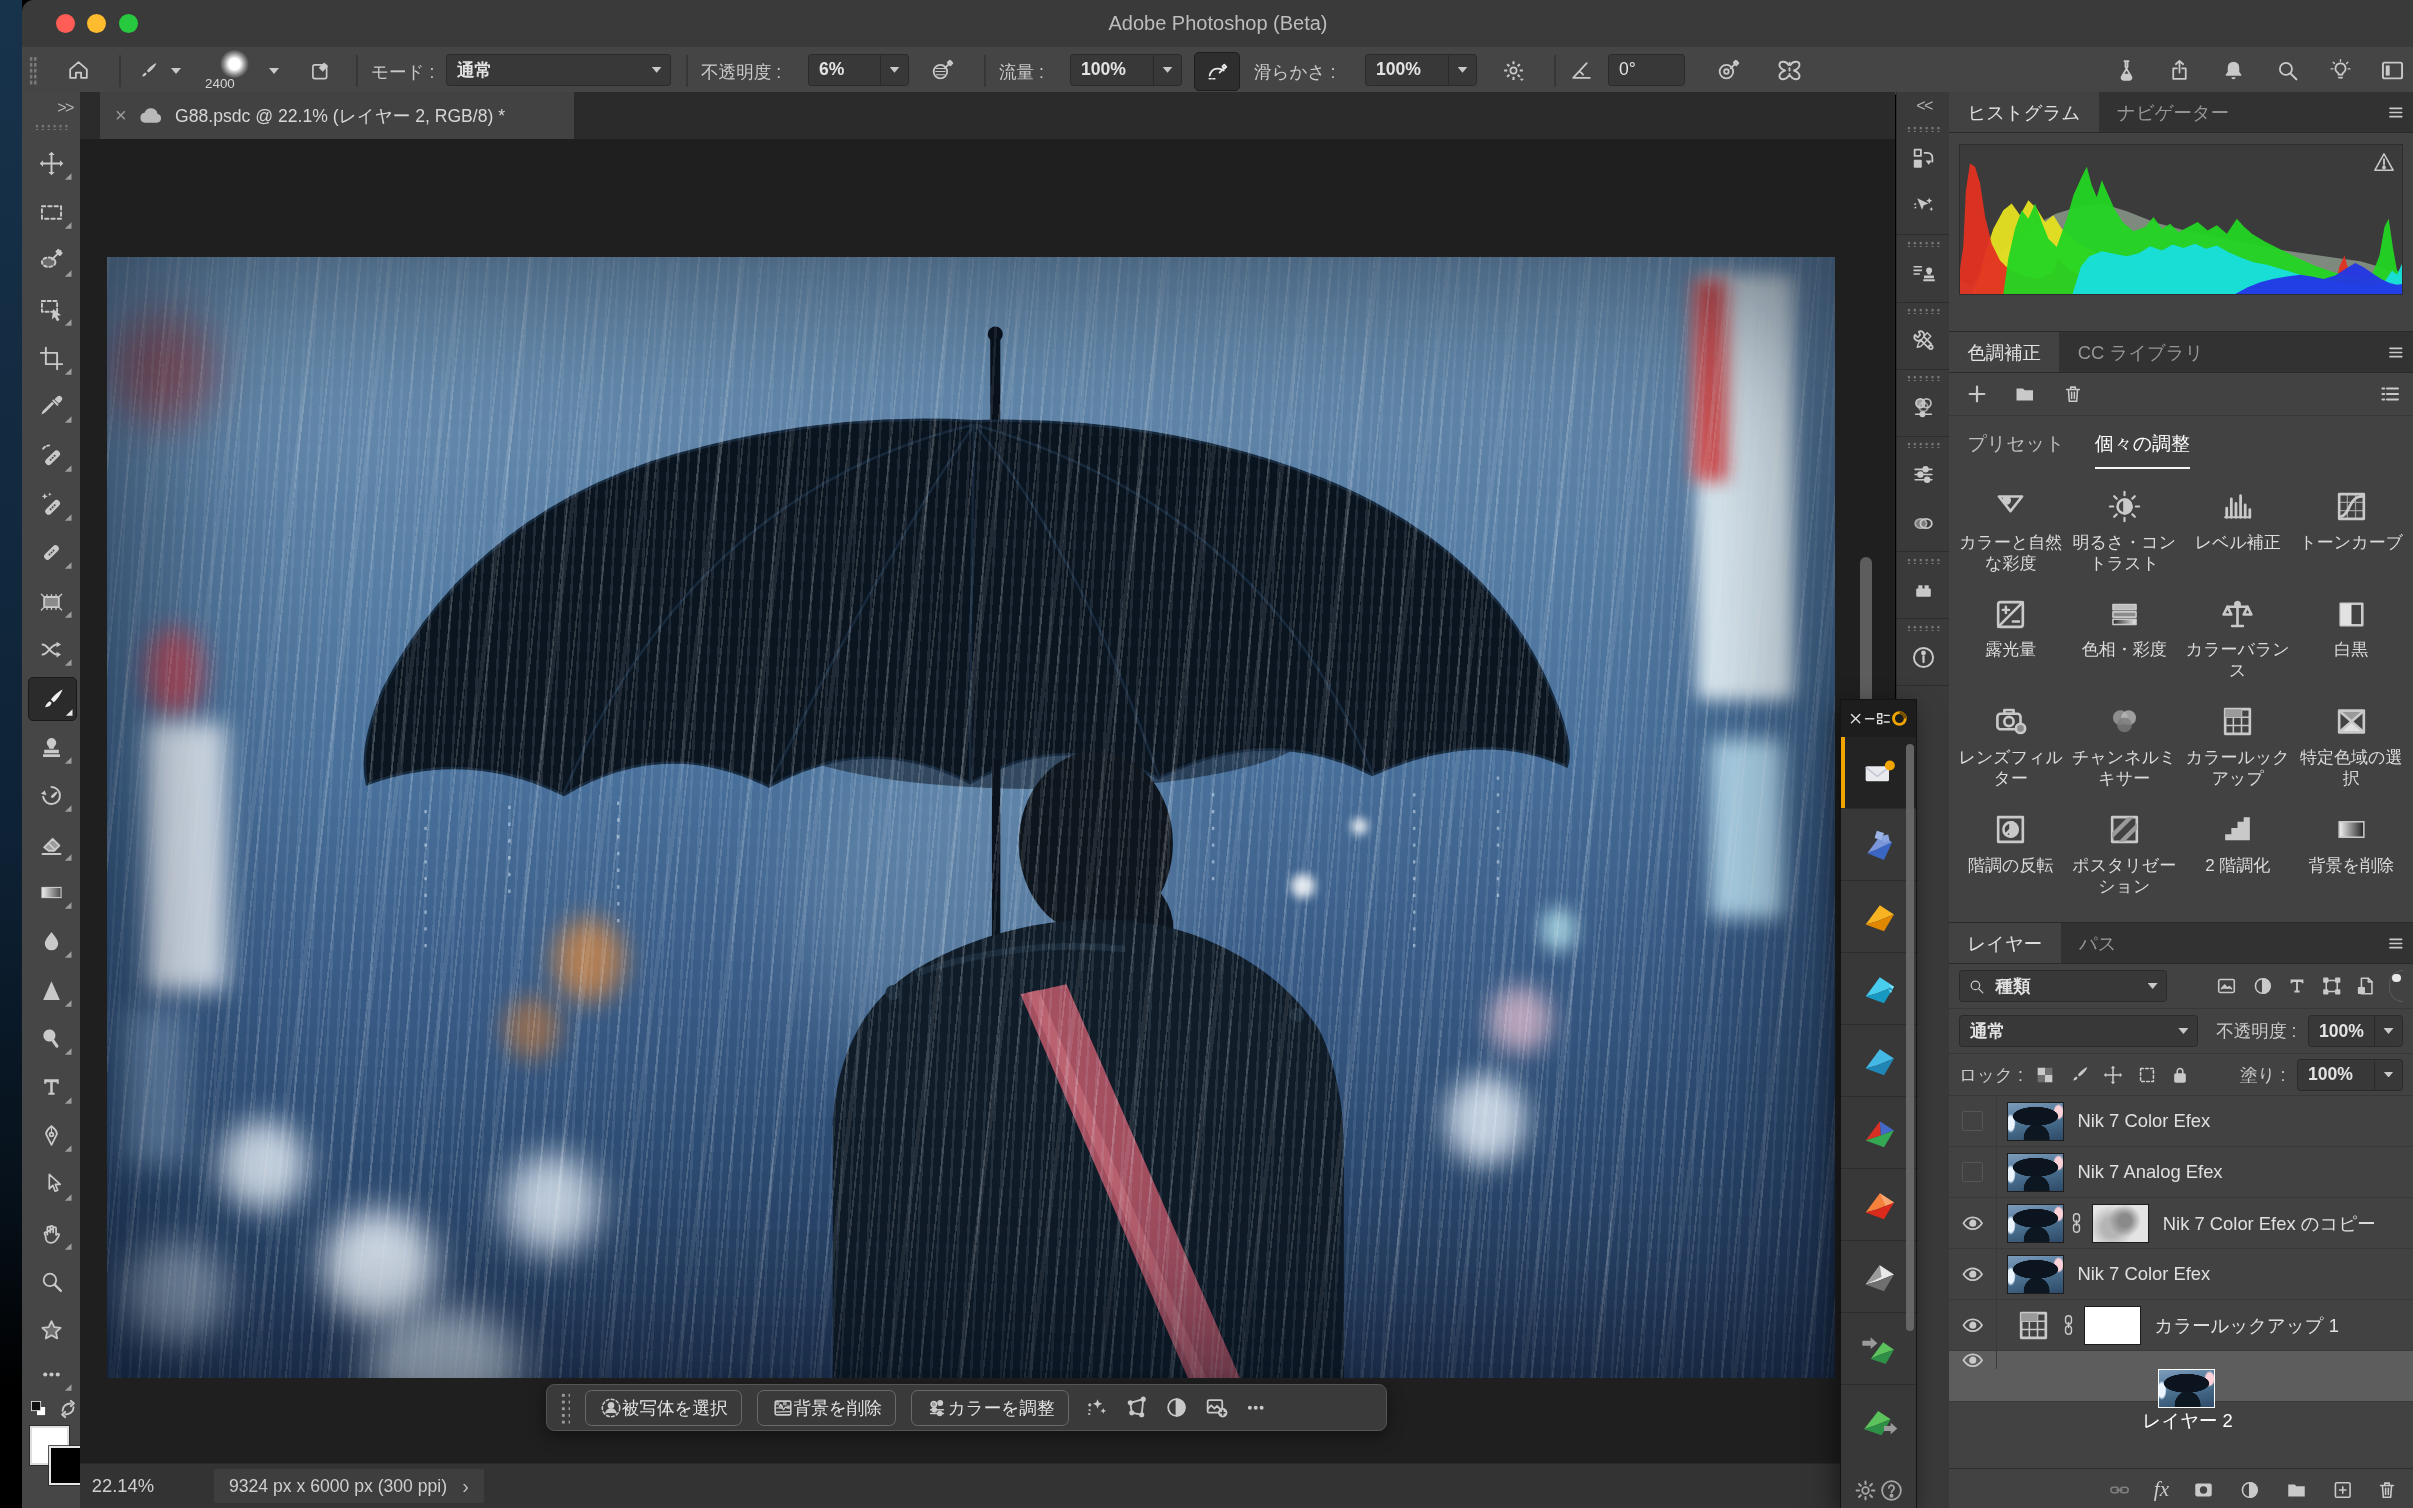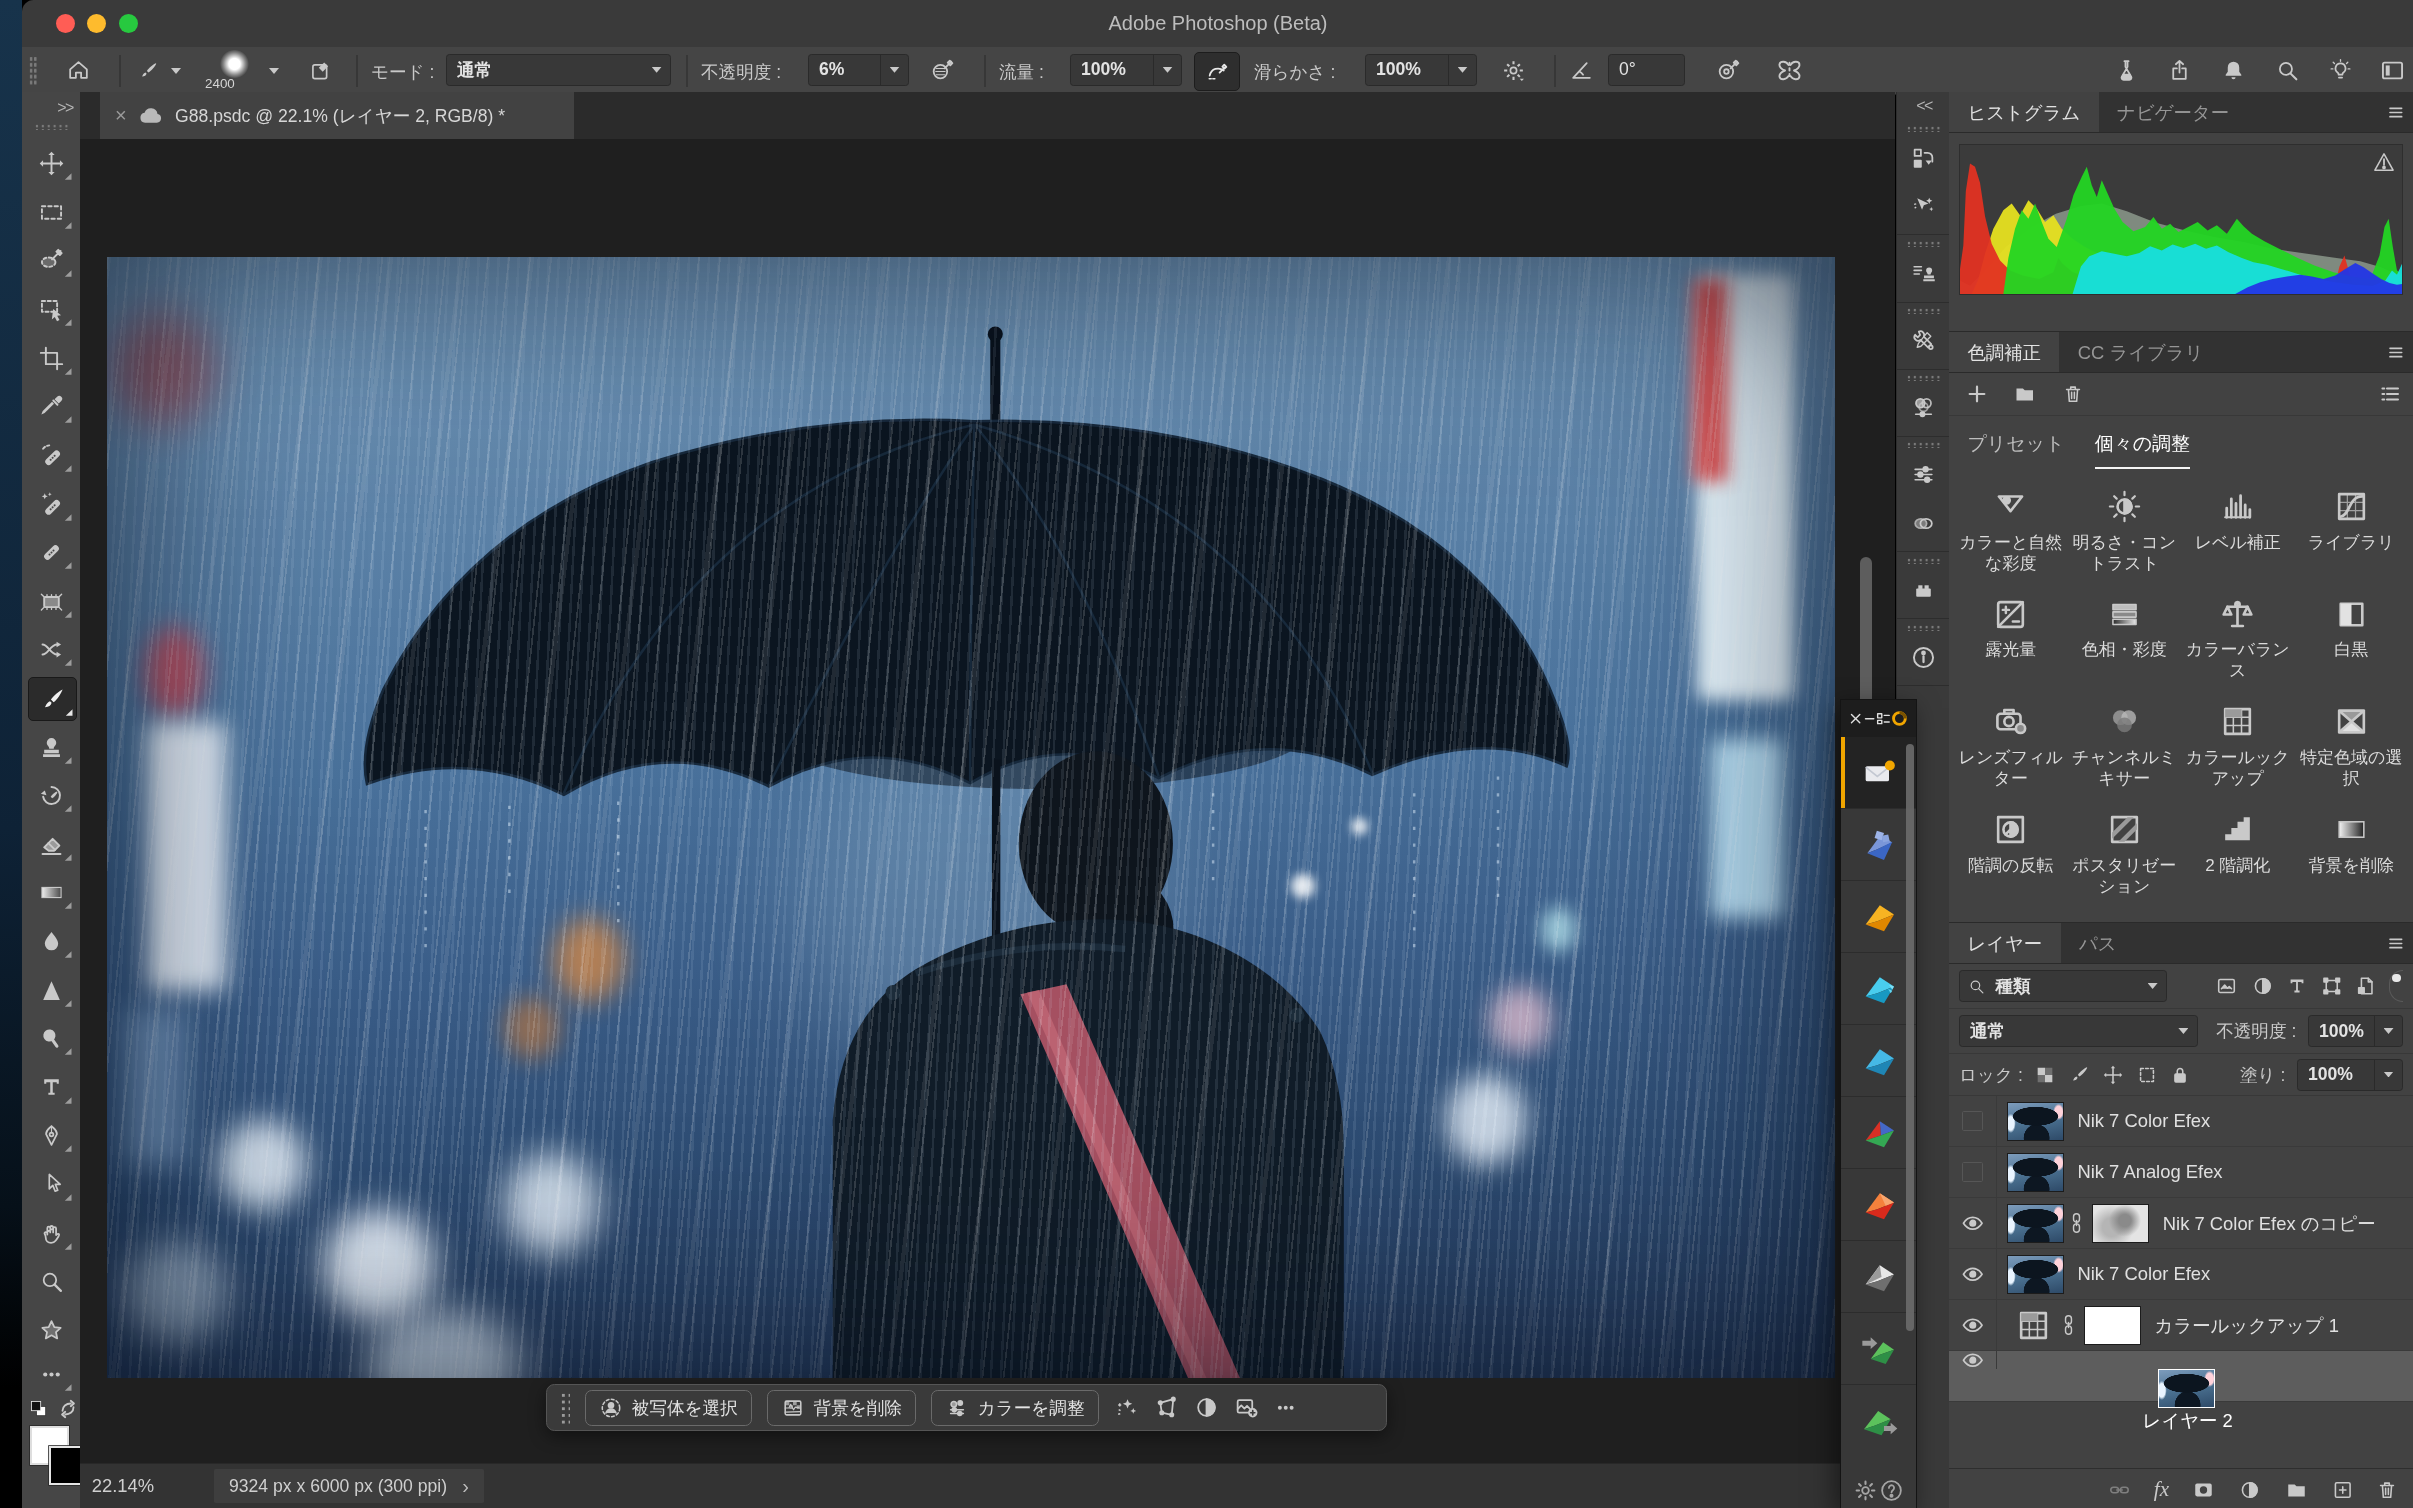--- a/index.html
+++ b/index.html
@@ -43,21 +43,21 @@
   
   #canvasarea{left:80px;top:139px;width:1815px;height:1369px;background:#1f1f1f;}
   #document{left:27px;top:118px;width:1728px;height:1121px;overflow:hidden;background:linear-gradient(178deg,#79a0c2 0%,#5d83a8 22%,#49719b 45%,#3a5d88 62%,#2c4a70 80%,#24395a 100%);}
   .blob{position:absolute;border-radius:50%;}
   .rain1{position:absolute;inset:0;background:repeating-linear-gradient(96deg,rgba(255,255,255,.15) 0 1.7px,rgba(255,255,255,0) 1.7px 21px);}
   .rain2{position:absolute;inset:0;background:repeating-linear-gradient(93deg,rgba(215,235,255,.10) 0 2.5px,rgba(255,255,255,0) 2.5px 10px);}
   .rain3{position:absolute;inset:0;background:repeating-linear-gradient(97deg,rgba(255,255,255,.09) 0 4.2px,rgba(255,255,255,0) 4.2px 70px);}
   #vignette{position:absolute;inset:0;box-shadow:inset 0 0 218px rgba(6,14,28,.75);}
   
   #contextbar{left:466px;top:1245px;width:841px;height:47px;background:#3a3a3a;border:0.8px solid #555;border-radius:8.4px;display:flex;align-items:center;gap:15px;padding:0 13.4px;box-sizing:border-box;box-shadow:0 5px 17px rgba(0,0,0,.45);}
-  .cbtn{display:flex;align-items:center;gap:10px;border:0.8px solid #6a6a6a;border-radius:6.7px;height:34px;padding:0 13.4px;color:#e3e3e3;font-size:17.6px;white-space:nowrap;justify-content:space-between;}
+  .cbtn{display:flex;align-items:center;border:0.8px solid #6a6a6a;border-radius:6.7px;height:34px;padding:0 13.4px;color:#e3e3e3;font-size:17.6px;white-space:nowrap;justify-content:space-between;}
   .cico{display:flex;align-items:center;justify-content:center;}
   .drag-dots{width:10px;height:32px;background-image:radial-gradient(#9a9a9a 1.7px,transparent 1.8px);background-size:6.7px 6.7px;}
   
   .scrollpill{background:#5d5d5d;border-radius:6.7px;}
   
   #statusbar{left:0px;bottom:0;width:1815px;height:44px;background:#333333;border-top:0.8px solid #282828;position:absolute;padding-left:8px;}
   #zoom-field{left:11.7px;top:11px;font-size:18.4px;color:#cfcfcf;}
   #size-box{left:134px;top:5px;height:34px;background:#3e3e3e;display:flex;align-items:center;gap:15px;padding:0 15px;color:#cfcfcf;font-size:17.6px;border-radius:1.7px;}
   
   #dockstrip{left:1896px;top:92px;width:54px;height:1416px;background:#3a3a3a;border-left:0.8px solid #2d2d2d;border-right:0.8px solid #2d2d2d;}
@@ -767,21 +767,21 @@
               <path d="M5 19v-6M8 19V7M11 19v-9M14 19V5M17 19v-8M20 19v-5" stroke-width="1.8"></path>
             </svg>
             <span class="al">レベル補正</span>
           </div>
         <div class="adj-item">
             <svg width="37" height="37" viewBox="0 0 24 24" class="sic">
               <rect x="4" y="4" width="16" height="16"></rect>
               <path d="M9.3 4v16M14.6 4v16M4 9.3h16M4 14.6h16" stroke-width=".8" opacity=".7"></path>
               <path d="M5 18.5C11 18 10 5.5 19 5.5" stroke-width="1.8"></path>
             </svg>
-            <span class="al">ライブラリ</span>
+            <span class="al">トーンカーブ</span>
           </div>
         <div class="adj-item">
             <svg width="37" height="37" viewBox="0 0 24 24" class="sic">
               <rect x="4" y="4" width="16" height="16" rx="1.5"></rect>
               <path d="M4 20L20 4"></path>
               <path d="M7 9h4M9 7v4M13.5 16.5h4" stroke-width="1.6"></path>
             </svg>
             <span class="al">露光量</span>
           </div>
         <div class="adj-item">

